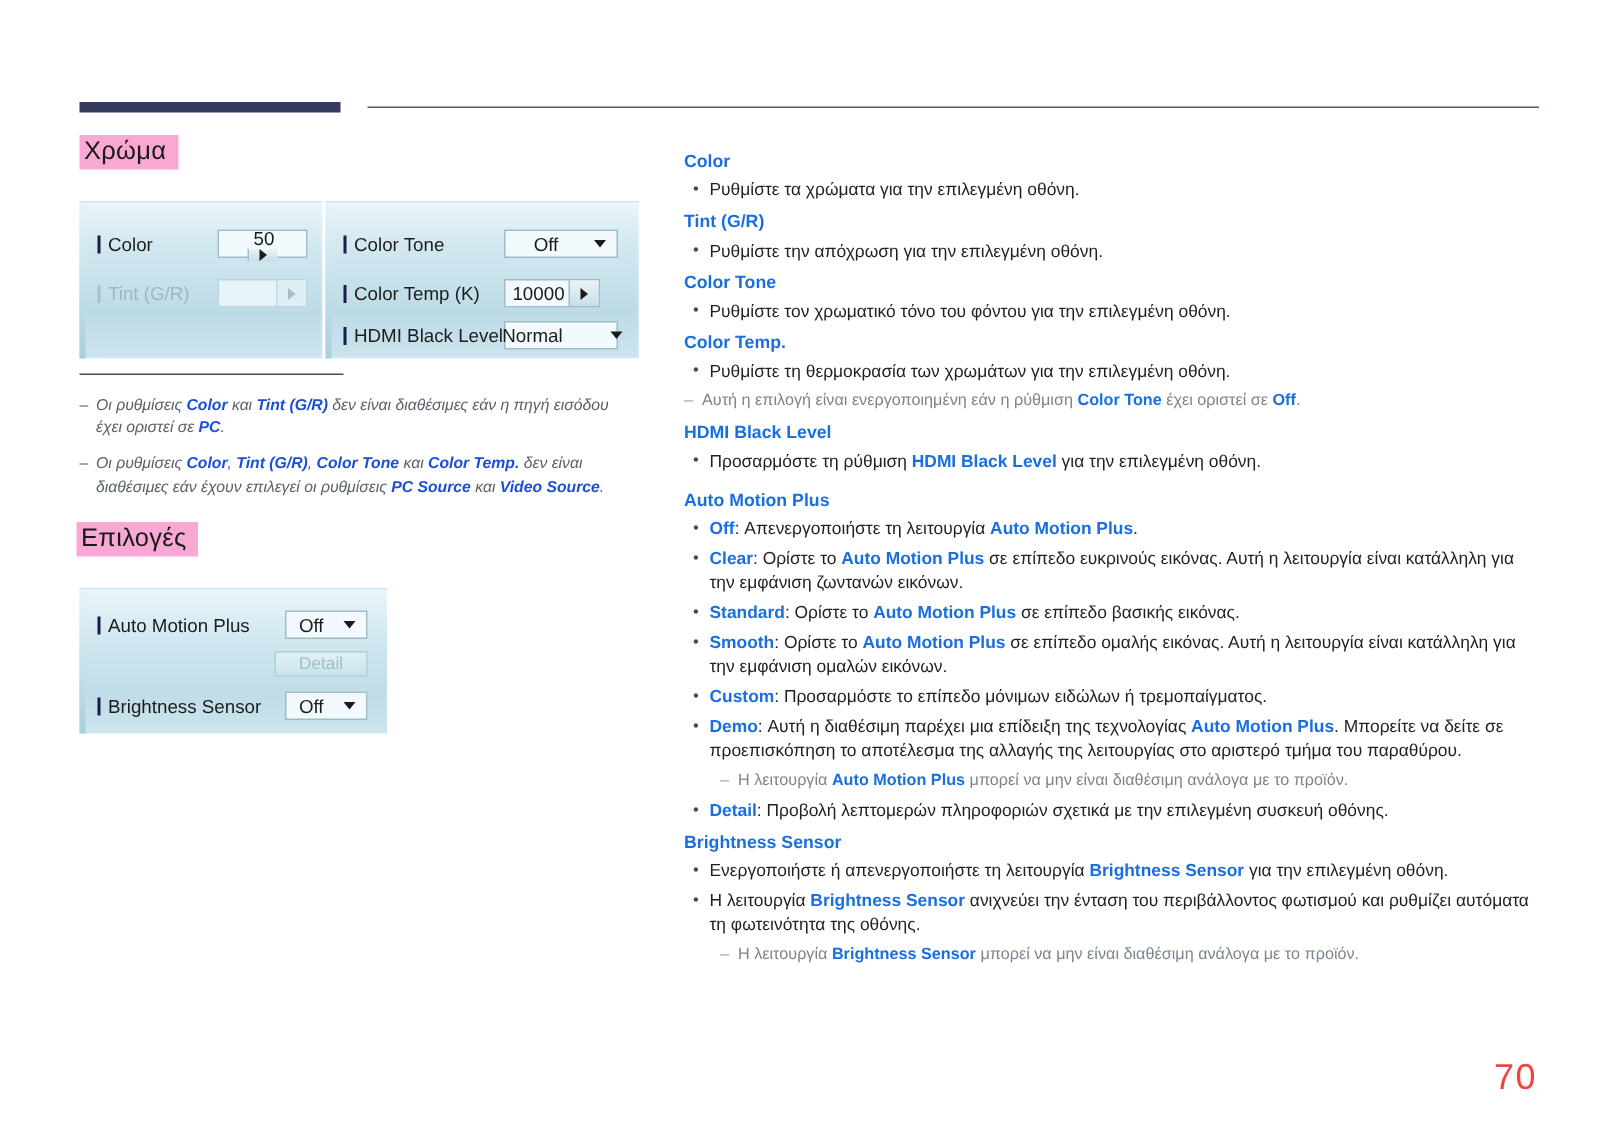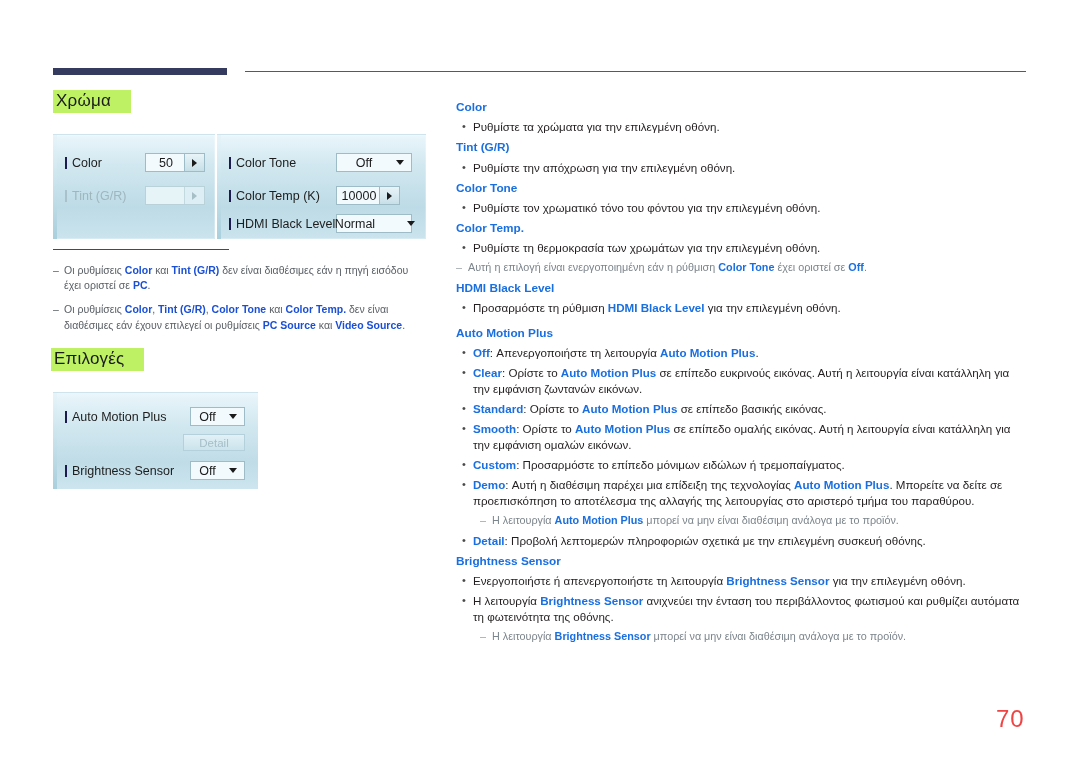--- a/index.html
+++ b/index.html
@@ -38,22 +38,22 @@
   .left-col {
     position: absolute;
     left: 53px;
     top: 90px;
     width: 380px;
   }
   .sec-head {
     display: inline-block;
     font-size: 17px;
     color: #1a1a1a;
-    background: #bef264;
-    padding: 1px 20px 2px 3px;
+    background: #f9a8d4;
+    padding: 1px 8px 2px 3px;
     line-height: 1.15;
     letter-spacing: 0.2px;
   }
 
   
   .osd-wrap {
     position: absolute;
     left: 53px;
     top: 134px;
     width: 373px;
@@ -177,21 +177,21 @@
   }
   .note {
     display: flex;
     margin-bottom: 9px;
   }
   .note .dash {
     width: 11px;
     flex: 0 0 11px;
     color: #5a6066;
   }
-  .note .body { flex: 1; }
+  .note .body { flex: 1; font-style: italic; }
   .b { color: #1a4fd6; font-weight: bold; }
 
   
   .opt-wrap {
     position: absolute;
     left: 53px;
     top: 392px;
     width: 205px;
     height: 96px;
   }
@@ -283,21 +283,21 @@
 <div class="osd-wrap">
 
   <div class="osd-box left">
 
     <div class="osd-row" style="left:12px; top:18px;">
       <span class="osd-label">
         <span class="tick"></span>
         <span>Color</span>
       </span>
     </div>
-    <div class="val-box" style="left:92px; top:18px; width:60px;">
+    <div class="val-box" style="left:92px; top:18px; width:60px;flex-direction:column;">
       <span class="txt">50</span>
       <span class="arrow-btn">
         <span class="tri-right"></span>
       </span>
     </div>
 
     <div class="osd-row" style="left:12px; top:51px;">
       <span class="osd-label dim">
         <span class="tick"></span>
         <span>Tint (G/R)</span>

